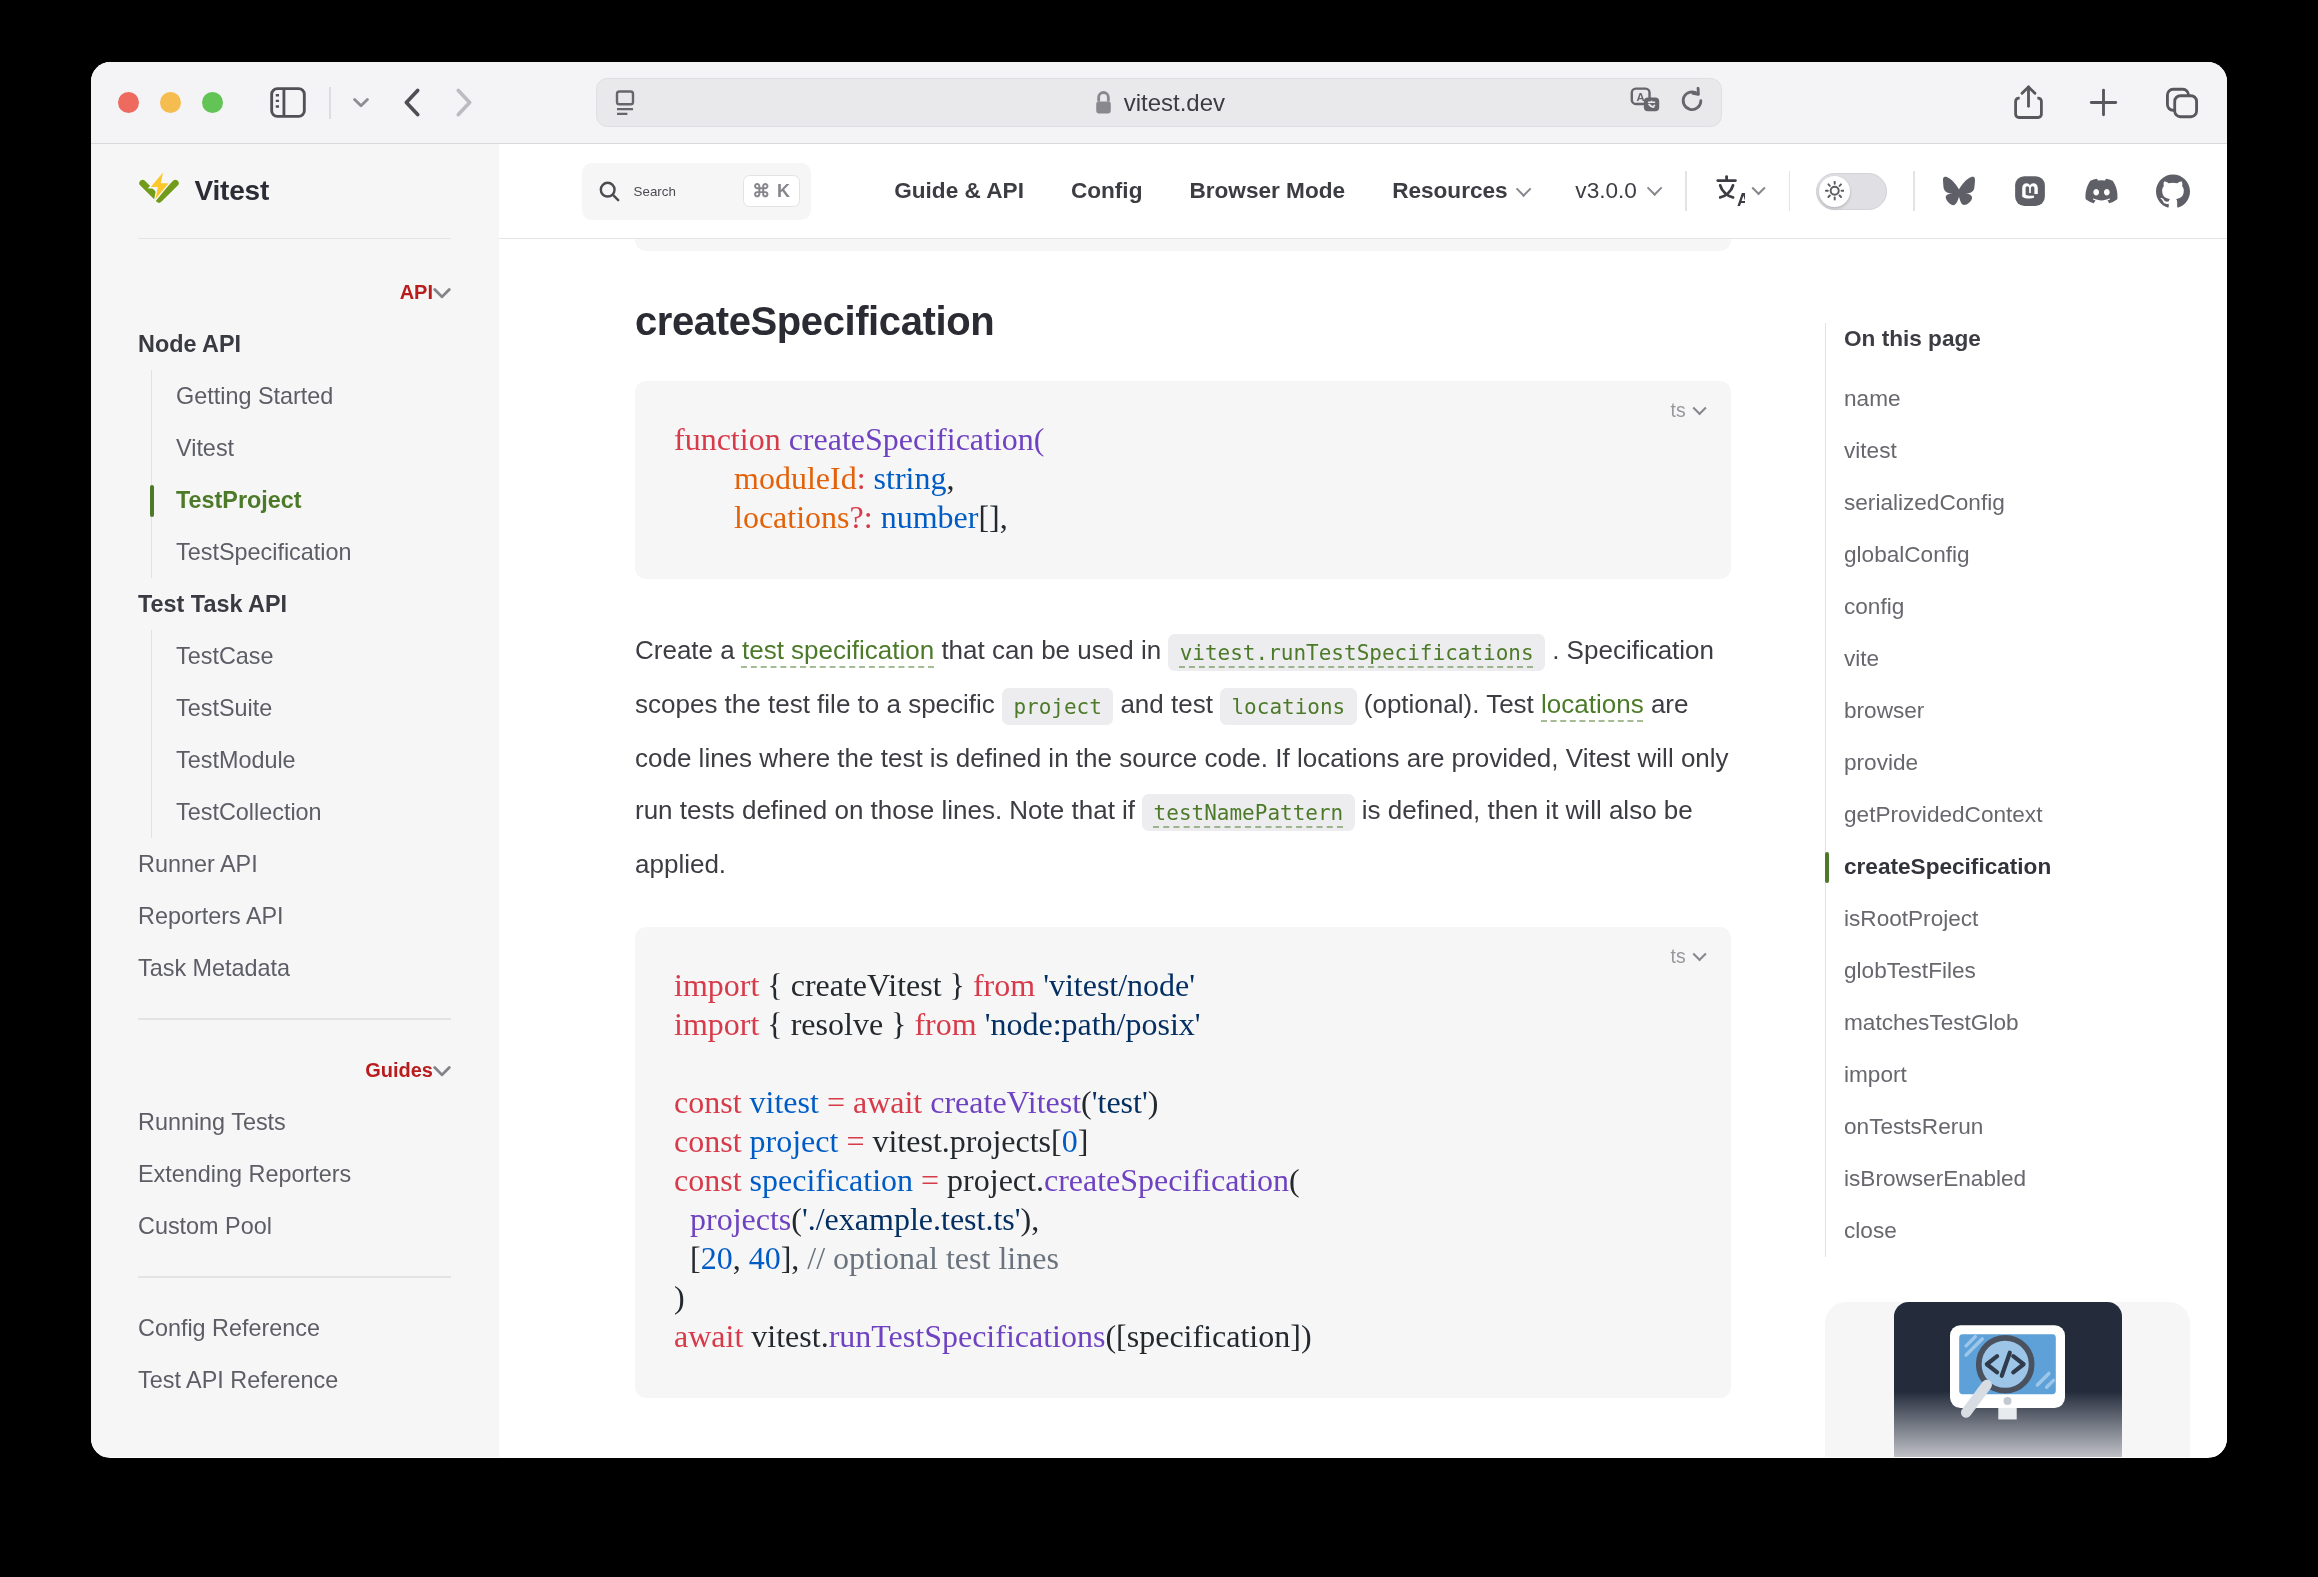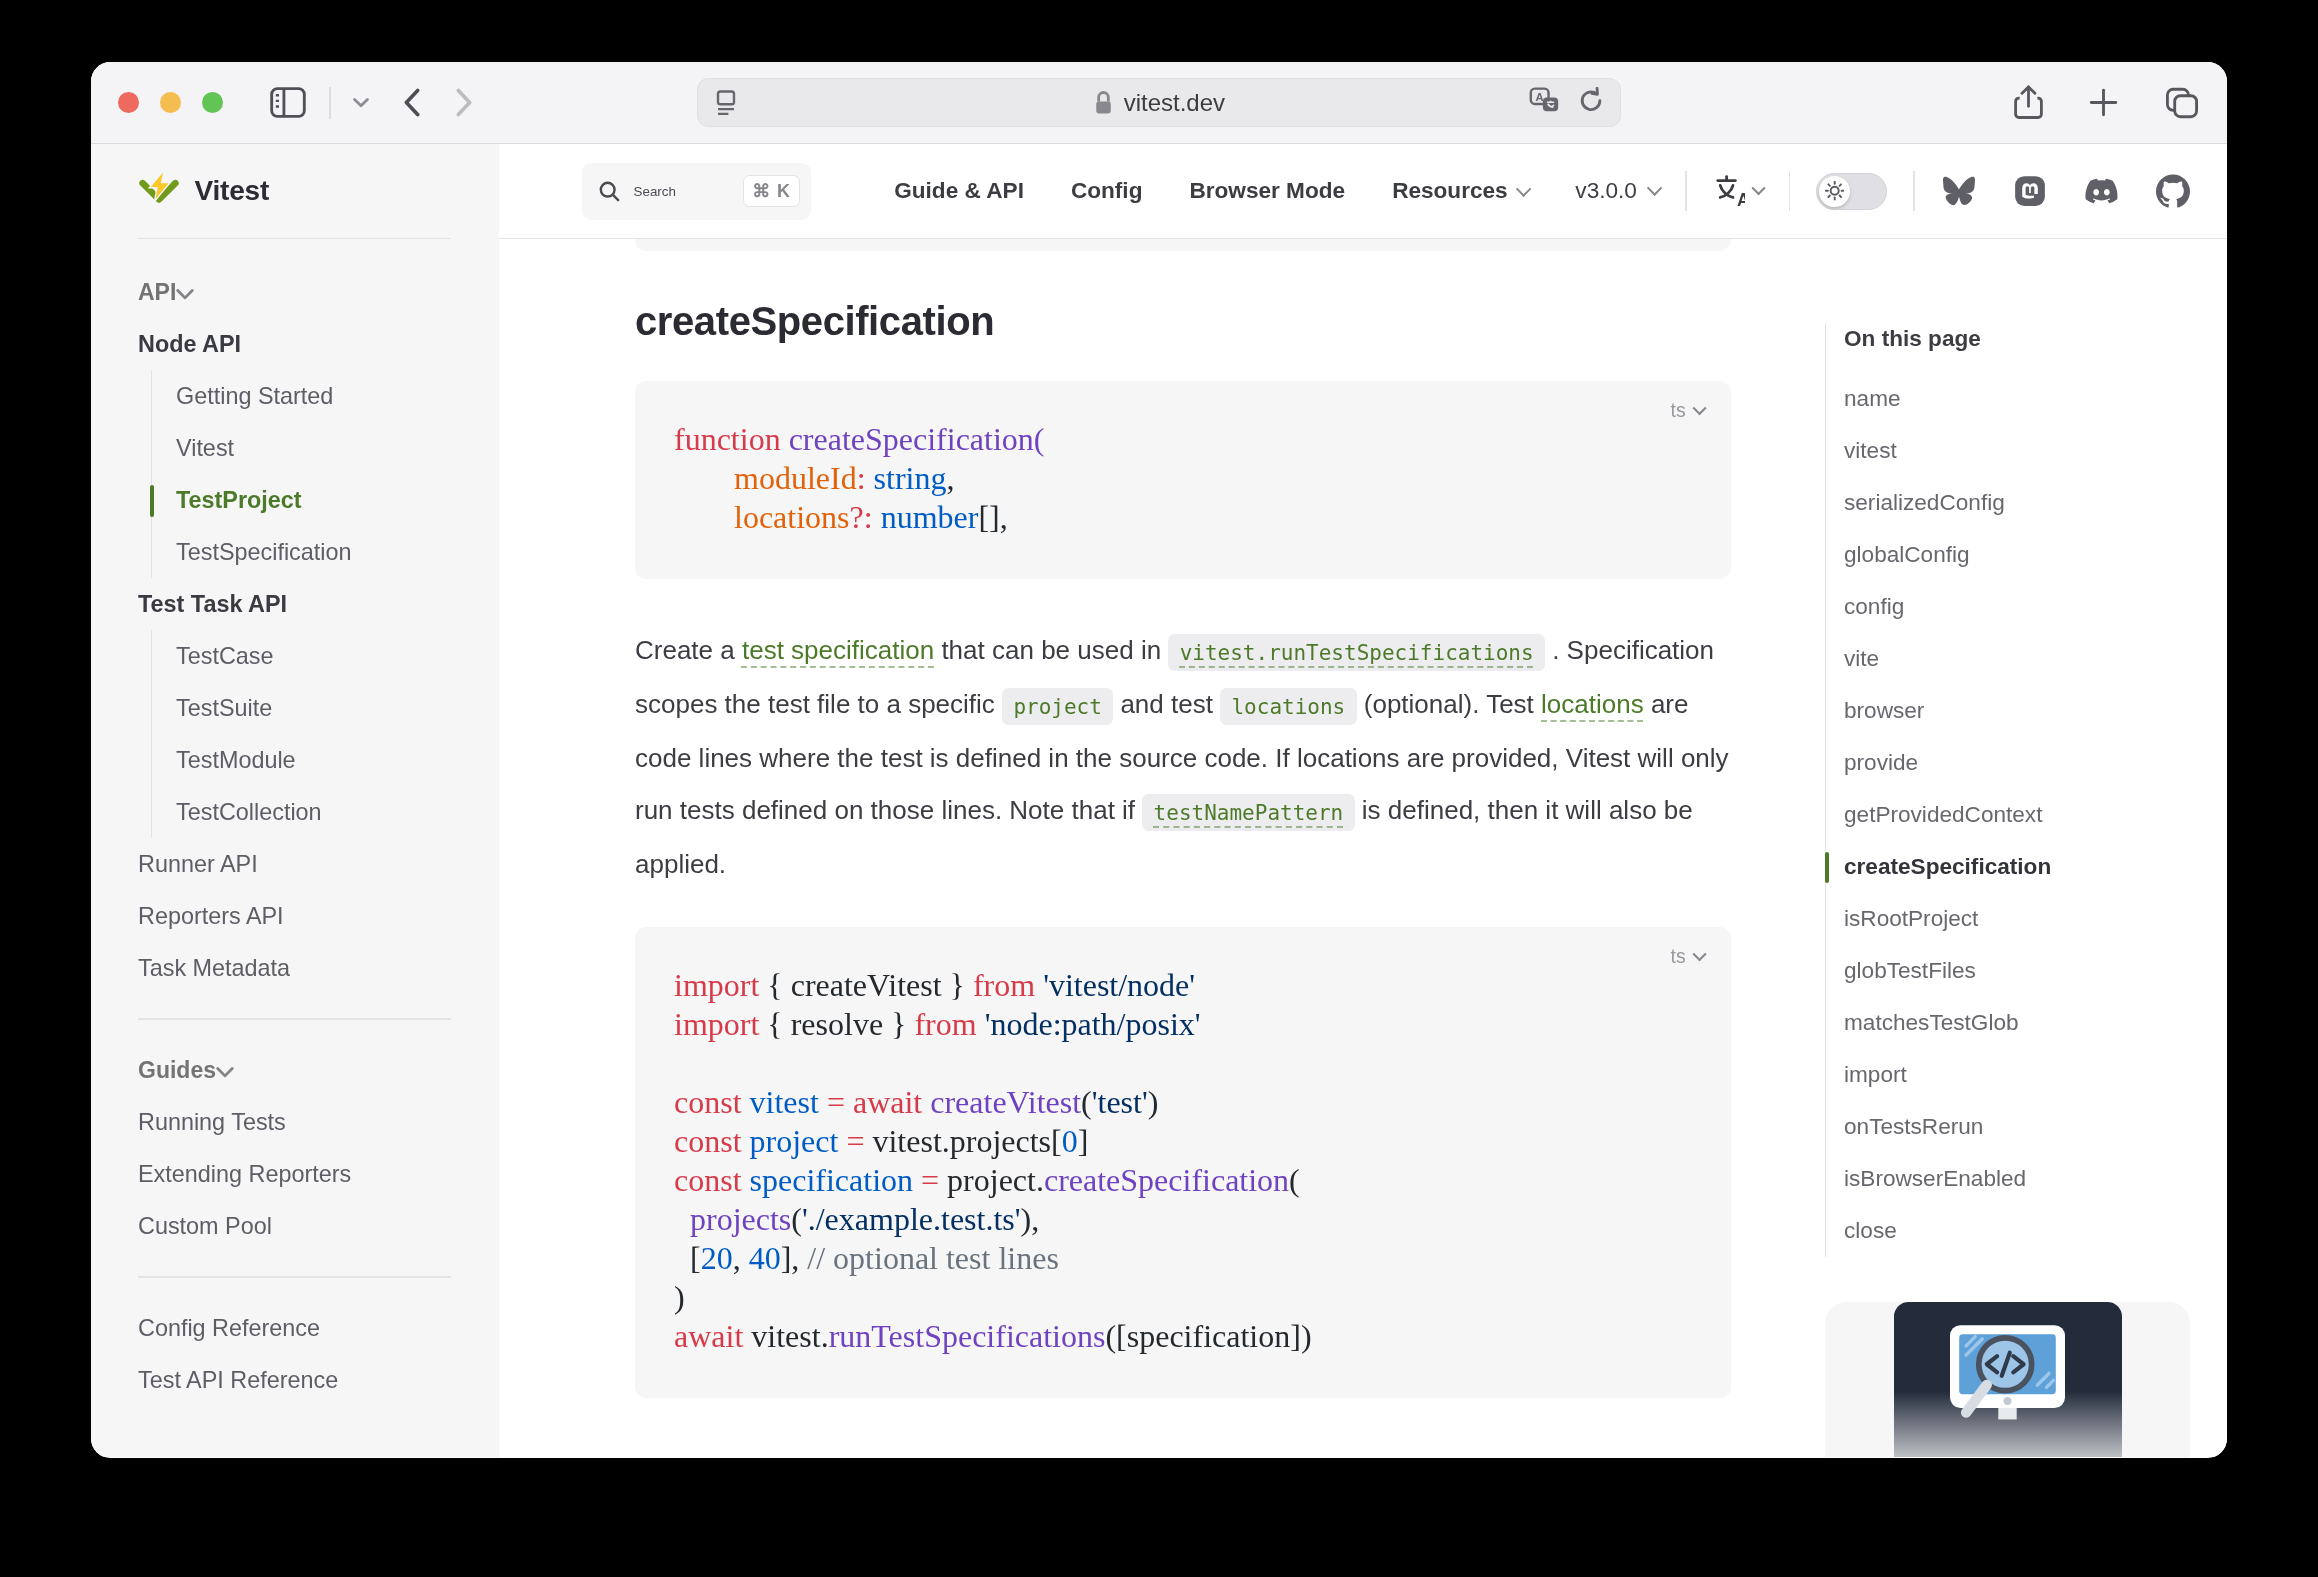--- a/index.html
+++ b/index.html
@@ -15,36 +15,36 @@
   .lights { display:flex; gap:21px; }
   .light { width:21px; height:21px; border-radius:50%; }
   .light.red    { background:#ee6a5e; }
   .light.yellow { background:#f5bd4f; }
   .light.green  { background:#61c454; }
   .tb-group { display:flex; align-items:center; gap:34px; margin-left:47px; color:#505056; }
   .tb-icon { display:inline-flex; align-items:center; }
   .tb-icon.dim { color:#bcbbc0; }
   .tb-sep { width:1.6px; height:32px; background:#dddce0; margin:0 -11.3px; }
   .urlbar { position:absolute; left:50%; top:16px; transform:translateX(-50%);
-    width:924px; height:49px; background:#e9e8eb; border:0.8px solid #dfdee2;
+    width:1126px; height:49px; background:#e9e8eb; border:0.8px solid #dfdee2;
     border-radius:11.3px; display:flex; align-items:center; padding:0 16px; }
   .url-center { position:absolute; left:0; right:0; display:flex; justify-content:center;
     align-items:center; gap:9.7px; color:#3c3c41; font-size:24px; }
   .url-right { margin-left:auto; display:flex; align-items:center; gap:18px; z-index:2; color:#66666c; }
   .tb-right { margin-left:auto; display:flex; align-items:center; gap:45px; color:#57575d; }
 
   
   .site { display:flex; height:1313px; overflow:hidden; }
   .sidebar { width:408px; min-width:408px; background:#f6f6f7; padding:0 48px 0 47px; }
   .logo-row { height:95px; display:flex; align-items:center; gap:14.5px;
     border-bottom:1.6px solid #e4e4e6; }
   .logo-row span { font-size:28px; font-weight:700; color:#2c2c36; letter-spacing:-0.2px; }
   .sb-nav { padding-top:27.4px; }
-  .sb-head { display:flex; align-items:center; justify-content:flex-start;
-    font-size:23px; font-weight:700; color:#737373; line-height:52px; }
+  .sb-head { display:flex; align-items:center; justify-content:flex-end;
+    font-size:20px; font-weight:700; color:#b91c1c; line-height:52px; }
   .sb-head .chev { color:#83838a; }
   .sb-title { font-size:23.4px; font-weight:600; color:#3a3a42; line-height:52px; }
   .sb-group { border-left:1.6px solid #e2e2e3; padding-left:24px; margin-left:13px; }
   .sb-item { position:relative; font-size:23.4px; font-weight:500; color:#5d5d66; line-height:52px; cursor:pointer; }
   .sb-item.active { color:#4d7a29; font-weight:600; }
   .sb-item.active::before { content:''; position:absolute; left:-26px; top:10.5px;
     width:4px; height:32px; background:#4d7a29; border-radius:2.4px; }
   .sb-top-item { font-size:23.4px; font-weight:500; color:#5d5d66; line-height:52px; cursor:pointer; }
   .sb-divider { height:1.6px; background:#e4e4e6; margin:24px 0; }
 

